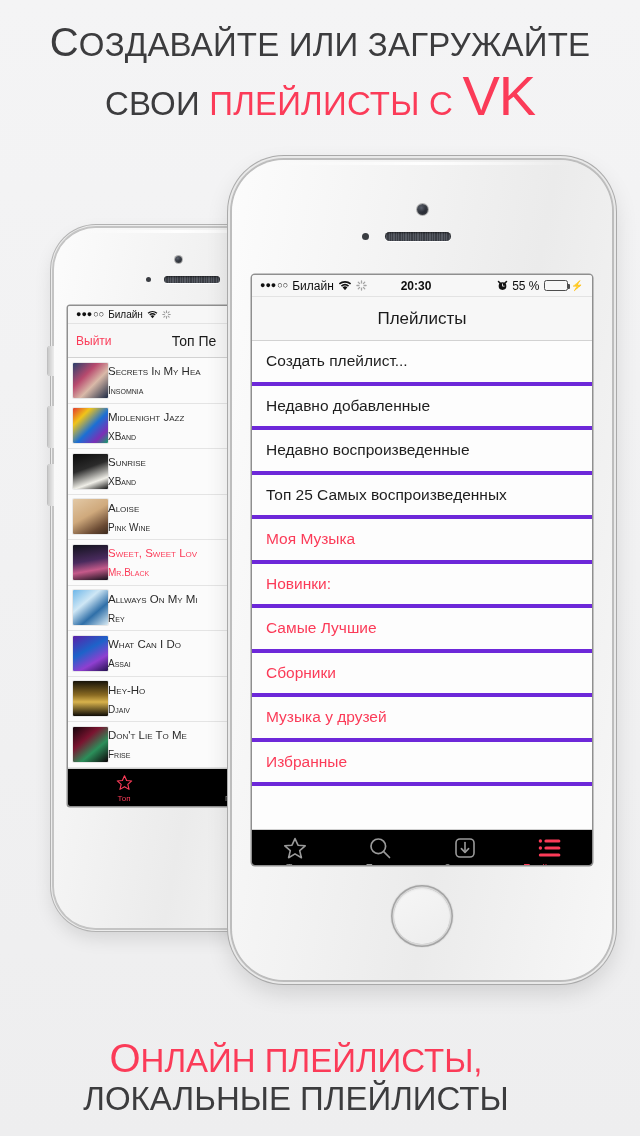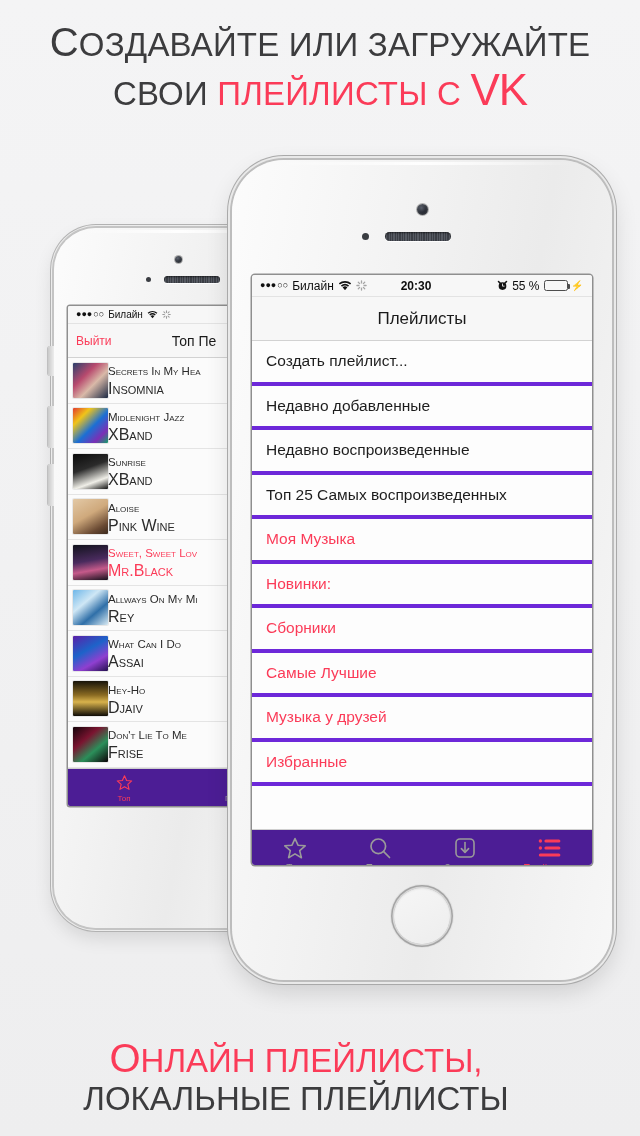--- a/index.html
+++ b/index.html
@@ -29,21 +29,21 @@
     line-height: 1.12;
     font-size: 33px;
     letter-spacing: 0.2px;
     color: #3c3c3e;
     font-weight: 400;
   }
   .headline .l1 { display: block; }
   .headline .l2 { display: block; }
   .cap { font-size: 40px; }
   .pink { color: #fb3b58; }
-  .vk { font-size: 44px; color: #fb3b58; letter-spacing: -1px; }
+  .vk { font-size: 56px; color: #fb3b58; letter-spacing: -1px; }
 
   .footline {
     position: absolute;
     bottom: 18px;
     left: 0;
     width: 592px;
     text-align: center;
     line-height: 1.12;
     font-size: 33px;
     color: #3c3c3e;
@@ -266,40 +266,40 @@
     white-space: nowrap;
     line-height: 1.18;
   }
   .song-title {
     font-size: 11.5px;
     color: #2a2a2a;
     font-variant: small-caps;
     text-transform: capitalize;
   }
   .song-artist {
-    font-size: 16px;
+    font-size: 10px;
     color: #2a2a2a;
     font-variant: small-caps;
     text-transform: capitalize;
   }
   .song-row.playing .song-title,
   .song-row.playing .song-artist { color: #fb3b58; }
 
   .scroll-ind {
     position: absolute;
     right: 1px;
     width: 3px;
     border-radius: 2px;
     background: rgba(130,130,130,0.55);
   }
 
   
   .tabbar {
     display: flex;
-    background: #4c1d95;
+    background: #000000;
     border-top: 1px solid #cfcfcf;
   }
   .tab-front { height: 49px; }
   .tab-back  { height: 38px; }
   .tab {
     flex: 1;
     display: flex; flex-direction: column;
     align-items: center; justify-content: center;
     gap: 2px;
     color: #9a9a9a;
@@ -497,24 +497,24 @@
           <div class="list-row">
             <span>Топ 25 Самых воспроизведенных</span>
           </div>
           <div class="list-row accent">
             <span>Моя Музыка</span>
           </div>
           <div class="list-row accent">
             <span>Новинки:</span>
           </div>
           <div class="list-row accent">
+            <span>Самые Лучшие</span>
+          </div>
+          <div class="list-row accent">
             <span>Сборники</span>
-          </div>
-          <div class="list-row accent">
-            <span>Самые Лучшие</span>
           </div>
           <div class="list-row accent">
             <span>Музыка у друзей</span>
           </div>
           <div class="list-row accent">
             <span>Избранные</span>
           </div>
         </div>
 
       <div class="tabbar tab-front">

